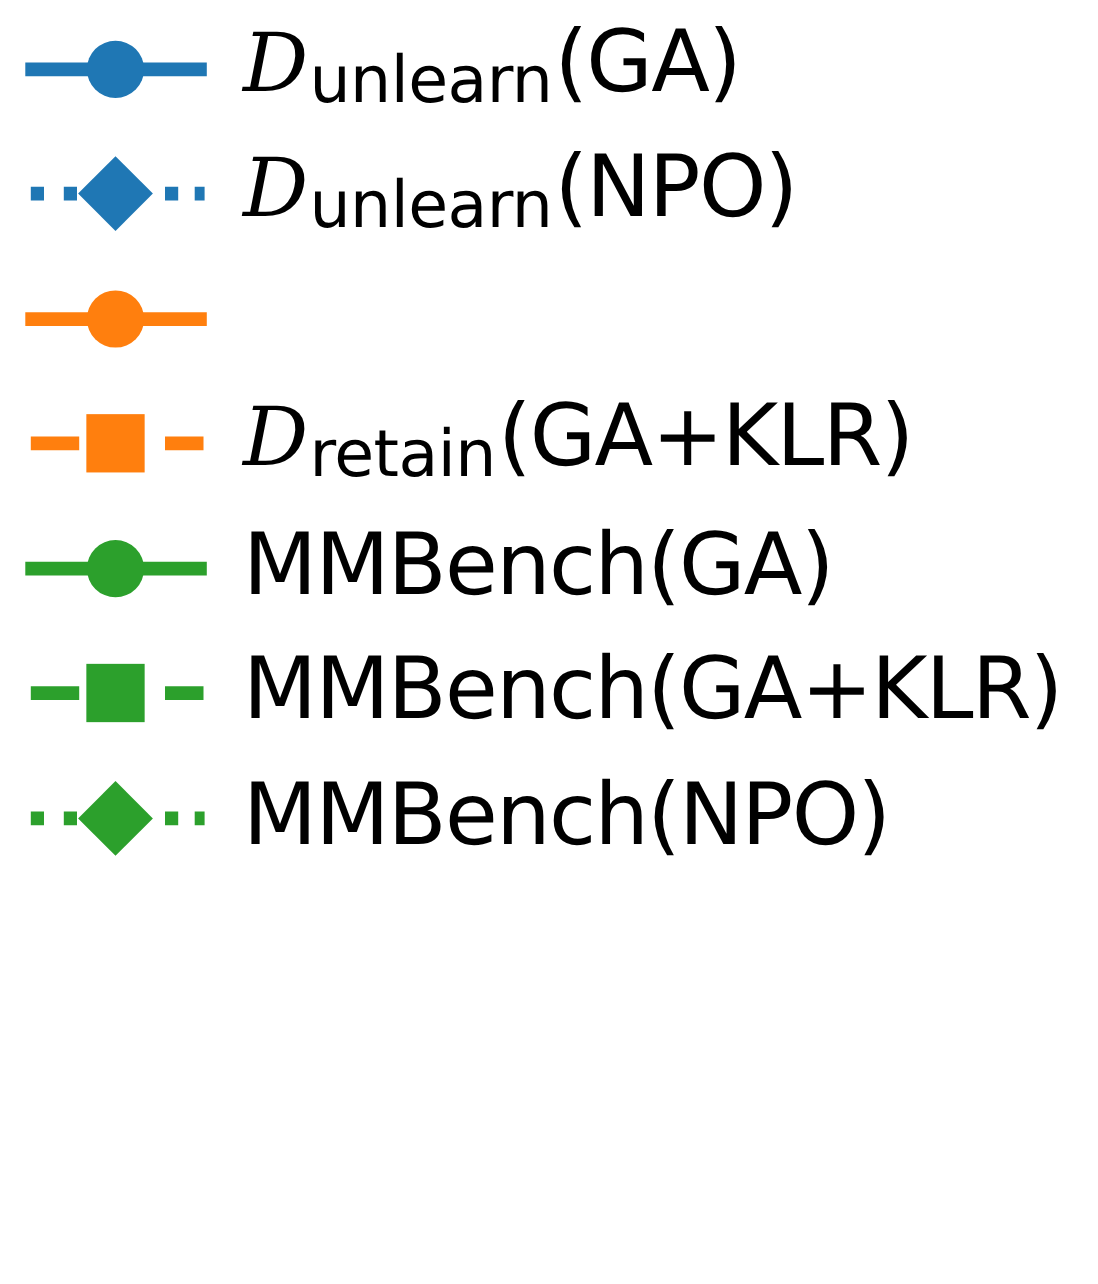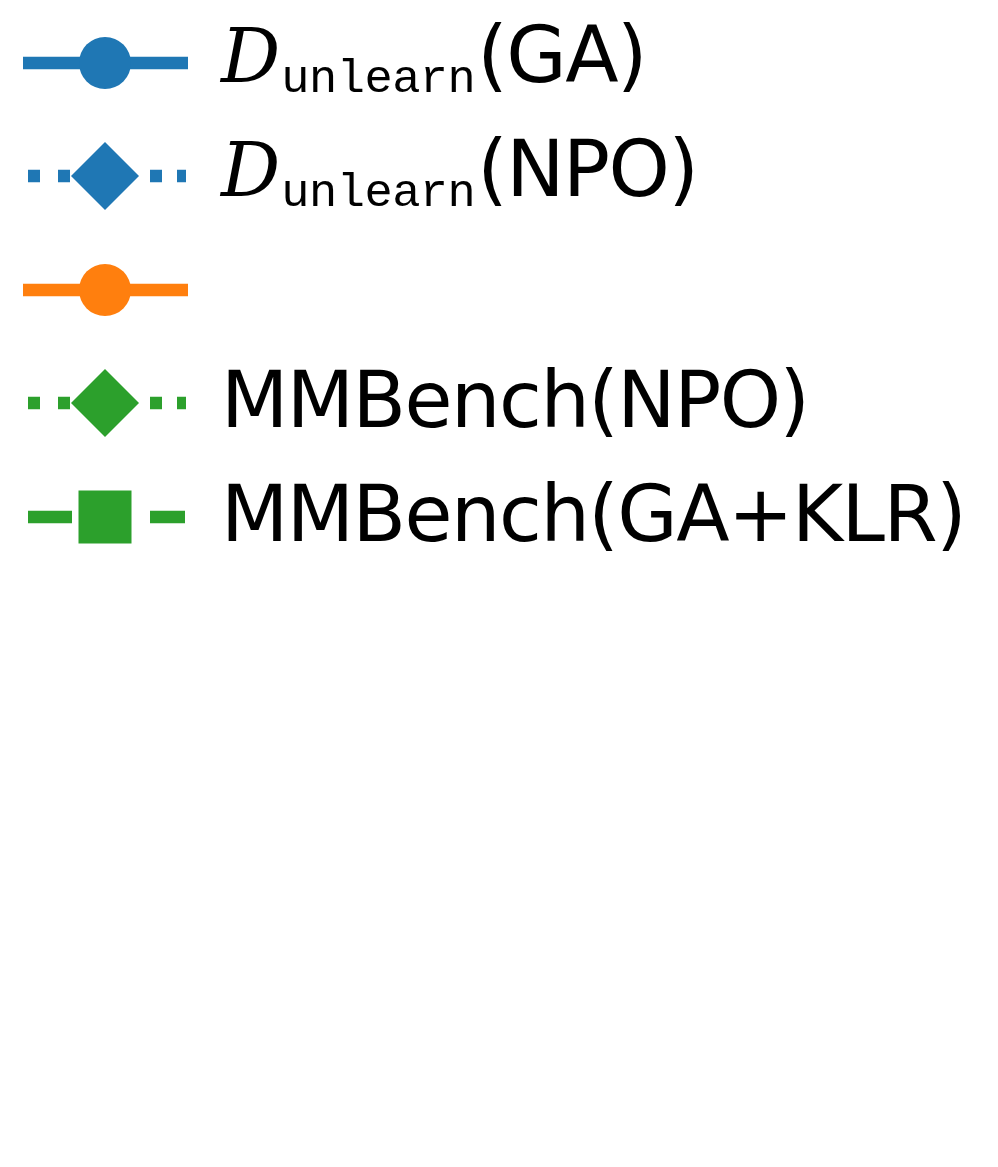--- a/index.html
+++ b/index.html
@@ -35,25 +35,24 @@
     line-height: 1;
     transform: translateY(-3px);
   }
   .dcal {
     font-family: "DejaVu Serif", "Liberation Serif", serif;
     font-style: italic;
     font-size: 74px;
     letter-spacing: 0;
   }
   .sub {
-    font-size: 47px;
+    font-size: 59px;
     letter-spacing: -0.5px;
     vertical-align: -10px;
     margin: 0 2px 0 1px;
-    font-family: Liberation Mono, monospace;
   }
 </style>
 </head>
 <body>
 
 <div class="legend">
     <div class="legend-row">
     <svg class="sample" width="195" height="70" viewBox="0 0 195 70">
         <line x1="23" x2="188" y1="35" y2="35" stroke="#1f77b4" stroke-width="12.5"></line>
         <circle cx="105" cy="35" r="26" fill="#1f77b4"></circle>
@@ -71,29 +70,44 @@
     <div class="lab"><span class="dcal">D</span><span class="sub">unlearn</span><span>(NPO)</span></div>
   </div>
     <div class="legend-row">
     <svg class="sample" width="195" height="70" viewBox="0 0 195 70">
         <line x1="23" x2="188" y1="35" y2="35" stroke="#ff7f0e" stroke-width="12.5"></line>
         <circle cx="105" cy="35" r="26" fill="#ff7f0e"></circle>
       </svg>
   </div>
     <div class="legend-row">
     <svg class="sample" width="195" height="70" viewBox="0 0 195 70">
-        <line x1="28" x2="40" y1="35" y2="35" stroke="#2ca02c" stroke-width="12.5"></line>
-        <line x1="58" x2="70" y1="35" y2="35" stroke="#2ca02c" stroke-width="12.5"></line>
-        <line x1="150" x2="162" y1="35" y2="35" stroke="#2ca02c" stroke-width="12.5"></line>
-        <line x1="177" x2="186" y1="35" y2="35" stroke="#2ca02c" stroke-width="12.5"></line>
-        <path d="M105,1 L139,35 L105,69 L71,35 Z" fill="#2ca02c"></path>
+        <line x1="28" x2="72" y1="35" y2="35" stroke="#ff7f0e" stroke-width="12.5"></line>
+        <line x1="150" x2="185" y1="35" y2="35" stroke="#ff7f0e" stroke-width="12.5"></line>
+        <rect x="78.5" y="8.5" width="53" height="53" fill="#ff7f0e"></rect>
       </svg>
-    <div class="lab">MMBench(NPO)</div>
+    <div class="lab"><span class="dcal">D</span><span class="sub">retain</span><span>(GA+KLR)</span></div>
+  </div>
+    <div class="legend-row">
+    <svg class="sample" width="195" height="70" viewBox="0 0 195 70">
+        <line x1="23" x2="188" y1="35" y2="35" stroke="#2ca02c" stroke-width="12.5"></line>
+        <circle cx="105" cy="35" r="26" fill="#2ca02c"></circle>
+      </svg>
+    <div class="lab">MMBench(GA)</div>
   </div>
     <div class="legend-row">
     <svg class="sample" width="195" height="70" viewBox="0 0 195 70">
         <line x1="28" x2="72" y1="35" y2="35" stroke="#2ca02c" stroke-width="12.5"></line>
         <line x1="150" x2="185" y1="35" y2="35" stroke="#2ca02c" stroke-width="12.5"></line>
         <rect x="78.5" y="8.5" width="53" height="53" fill="#2ca02c"></rect>
       </svg>
     <div class="lab">MMBench(GA+KLR)</div>
   </div>
+    <div class="legend-row">
+    <svg class="sample" width="195" height="70" viewBox="0 0 195 70">
+        <line x1="28" x2="40" y1="35" y2="35" stroke="#2ca02c" stroke-width="12.5"></line>
+        <line x1="58" x2="70" y1="35" y2="35" stroke="#2ca02c" stroke-width="12.5"></line>
+        <line x1="150" x2="162" y1="35" y2="35" stroke="#2ca02c" stroke-width="12.5"></line>
+        <line x1="177" x2="186" y1="35" y2="35" stroke="#2ca02c" stroke-width="12.5"></line>
+        <path d="M105,1 L139,35 L105,69 L71,35 Z" fill="#2ca02c"></path>
+      </svg>
+    <div class="lab">MMBench(NPO)</div>
+  </div>
   </div>
 
 </body></html>

